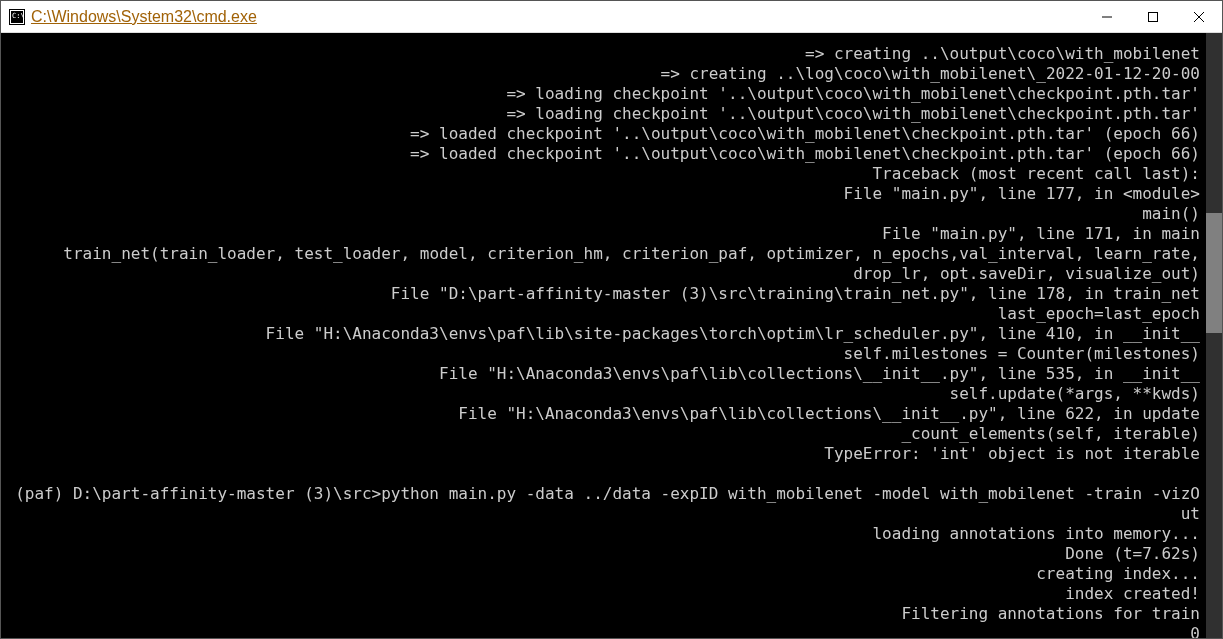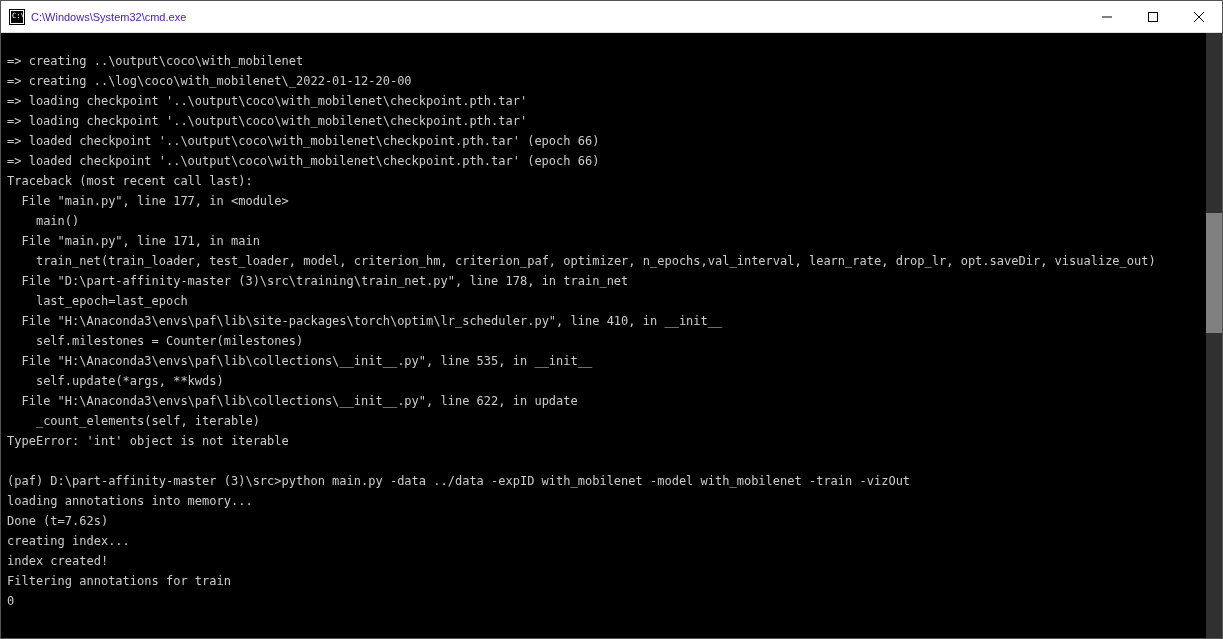--- a/index.html
+++ b/index.html
@@ -29,23 +29,24 @@
       margin-right: 6px;
       display: flex;
       align-items: center;
       justify-content: center;
     }
     .app-icon svg {
       width: 16px;
       height: 16px;
     }
     .title-text {
-      font-size: 11px;
-      color: #4c1d95;
+      font-size: 16px;
+      color: #a16207;
       flex: 1;
+      text-decoration: underline;
     }
     .win-controls {
       display: flex;
       height: 100%;
     }
     .win-btn {
       width: 46px;
       height: 100%;
       display: flex;
       align-items: center;
@@ -58,28 +59,29 @@
     }
     .terminal-area {
       position: relative;
       width: 100%;
       height: calc(100% - 32px);
       background: #000000;
       display: flex;
     }
     .terminal {
       flex: 1;
-      padding: 18px 6px;
+      padding: 11px 6px;
       font-family: "Consolas", "NSimSun", monospace;
-      font-size: 12px;
+      font-size: 16px;
       line-height: 20px;
       color: #cccccc;
       white-space: pre-wrap;
       word-break: break-all;
       overflow: hidden;
+      text-align: right;
     }
     .scrollbar {
       width: 16px;
       background: #303030;
       position: relative;
     }
     .scroll-thumb {
       position: absolute;
       top: 180px;
       left: 0;

